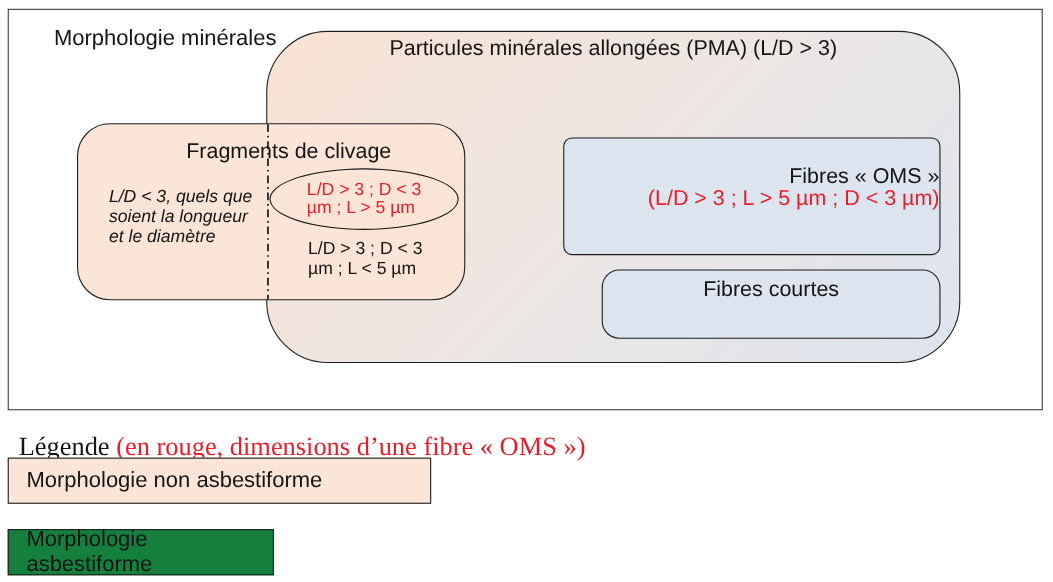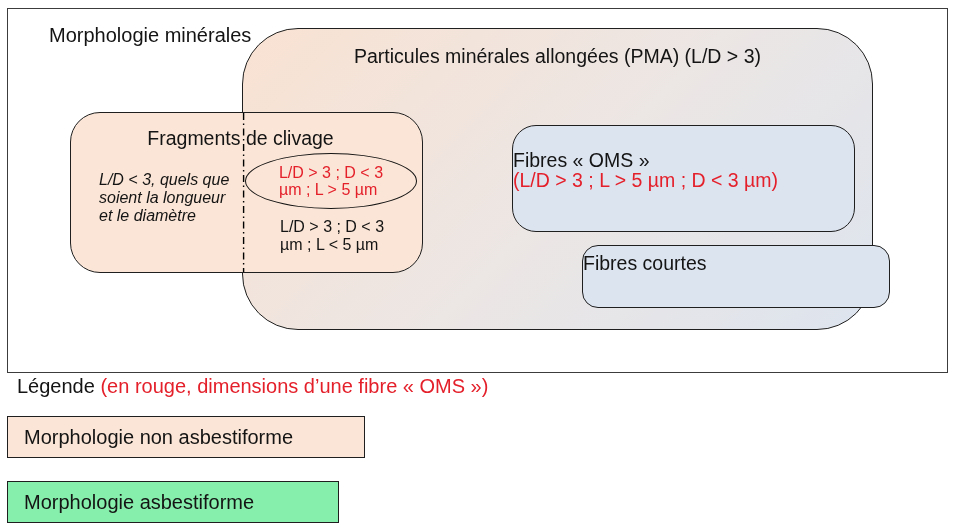--- a/index.html
+++ b/index.html
@@ -34,38 +34,38 @@
   
   .pma-box {
     left: 242px; top: 28px;
     width: 631px; height: 302px;
     border: 1.6px solid #1f1f1f;
     border-radius: 56px;
     background: linear-gradient(135deg, #f9e2d2 0%, #ece6e4 52%, #dde4ee 100%);
     z-index: 1;
   }
   .pma-title {
-    left: 242px; top: 45px;
+    left: 242px; top: 33px;
     width: 631px;
     text-align: center;
     font-size: 19.5px;
     z-index: 5;
   }
 
   
   .frag-box {
     left: 70px; top: 112px;
     width: 353px; height: 161px;
     border: 1.6px solid #1f1f1f;
     border-radius: 30px;
     background: #fbe5d6;
     z-index: 2;
   }
   .frag-title {
-    left: 64px; top: 127px;
+    left: 86px; top: 127px;
     width: 353px;
     text-align: center;
     font-size: 19.5px;
     z-index: 5;
   }
   .frag-left-text {
     left: 99px; top: 171px;
     width: 150px;
     font-size: 16px;
     line-height: 18px;
@@ -104,70 +104,70 @@
     width: 957px; height: 529px;
     z-index: 3;
     pointer-events: none;
   }
 
   
   .oms-box {
     left: 512px; top: 125px;
     width: 343px; height: 107px;
     border: 1.6px solid #1f1f1f;
-    border-radius: 24px;
+    border-radius: 8px;
     background: #dce4f0;
-    text-align: left;
+    text-align: right;
     padding-top: 24px;
     font-size: 19.5px;
     line-height: 20px;
     z-index: 2;
   }
   .oms-box .red { color: #e4202b; }
   .courtes-box {
     left: 547px; top: 245px;
     width: 308px; height: 63px;
     border: 1.6px solid #1f1f1f;
     border-radius: 16px;
     background: #dce4f0;
-    text-align: left;
+    text-align: center;
     padding-top: 7px;
     font-size: 19.5px;
     line-height: 20.5px;
     z-index: 2;
-    margin-left: 35px;
   }
 
   
   .legend-title {
-    left: 17px; top: 375px;
-    font-size: 20px;
+    left: 17px; top: 394px;
+    font-size: 24px;
     white-space: pre-wrap;
     z-index: 5;
+    font-family: Liberation Serif, serif;
   }
   .legend-title .red { color: #e4202b; }
   .legend-swatch {
     left: 7px;
     height: 42px;
     border: 1.6px solid #1f1f1f;
     display: flex;
     align-items: center;
     padding-left: 16px;
     font-size: 20px;
     z-index: 5;
   }
   .legend-non-asb {
     top: 416px;
-    width: 358px;
+    width: 385px;
     background: #fbe5d6;
   }
   .legend-asb {
     top: 481px;
-    width: 332px;
-    background: #86efac;
+    width: 242px;
+    background: #15803d;
   }
 </style>
 </head>
 <body>
 
 <div class="stage">
 
   <div class="abs outer-box"></div>
   <div class="abs outer-label">Morphologie minérales</div>
 

